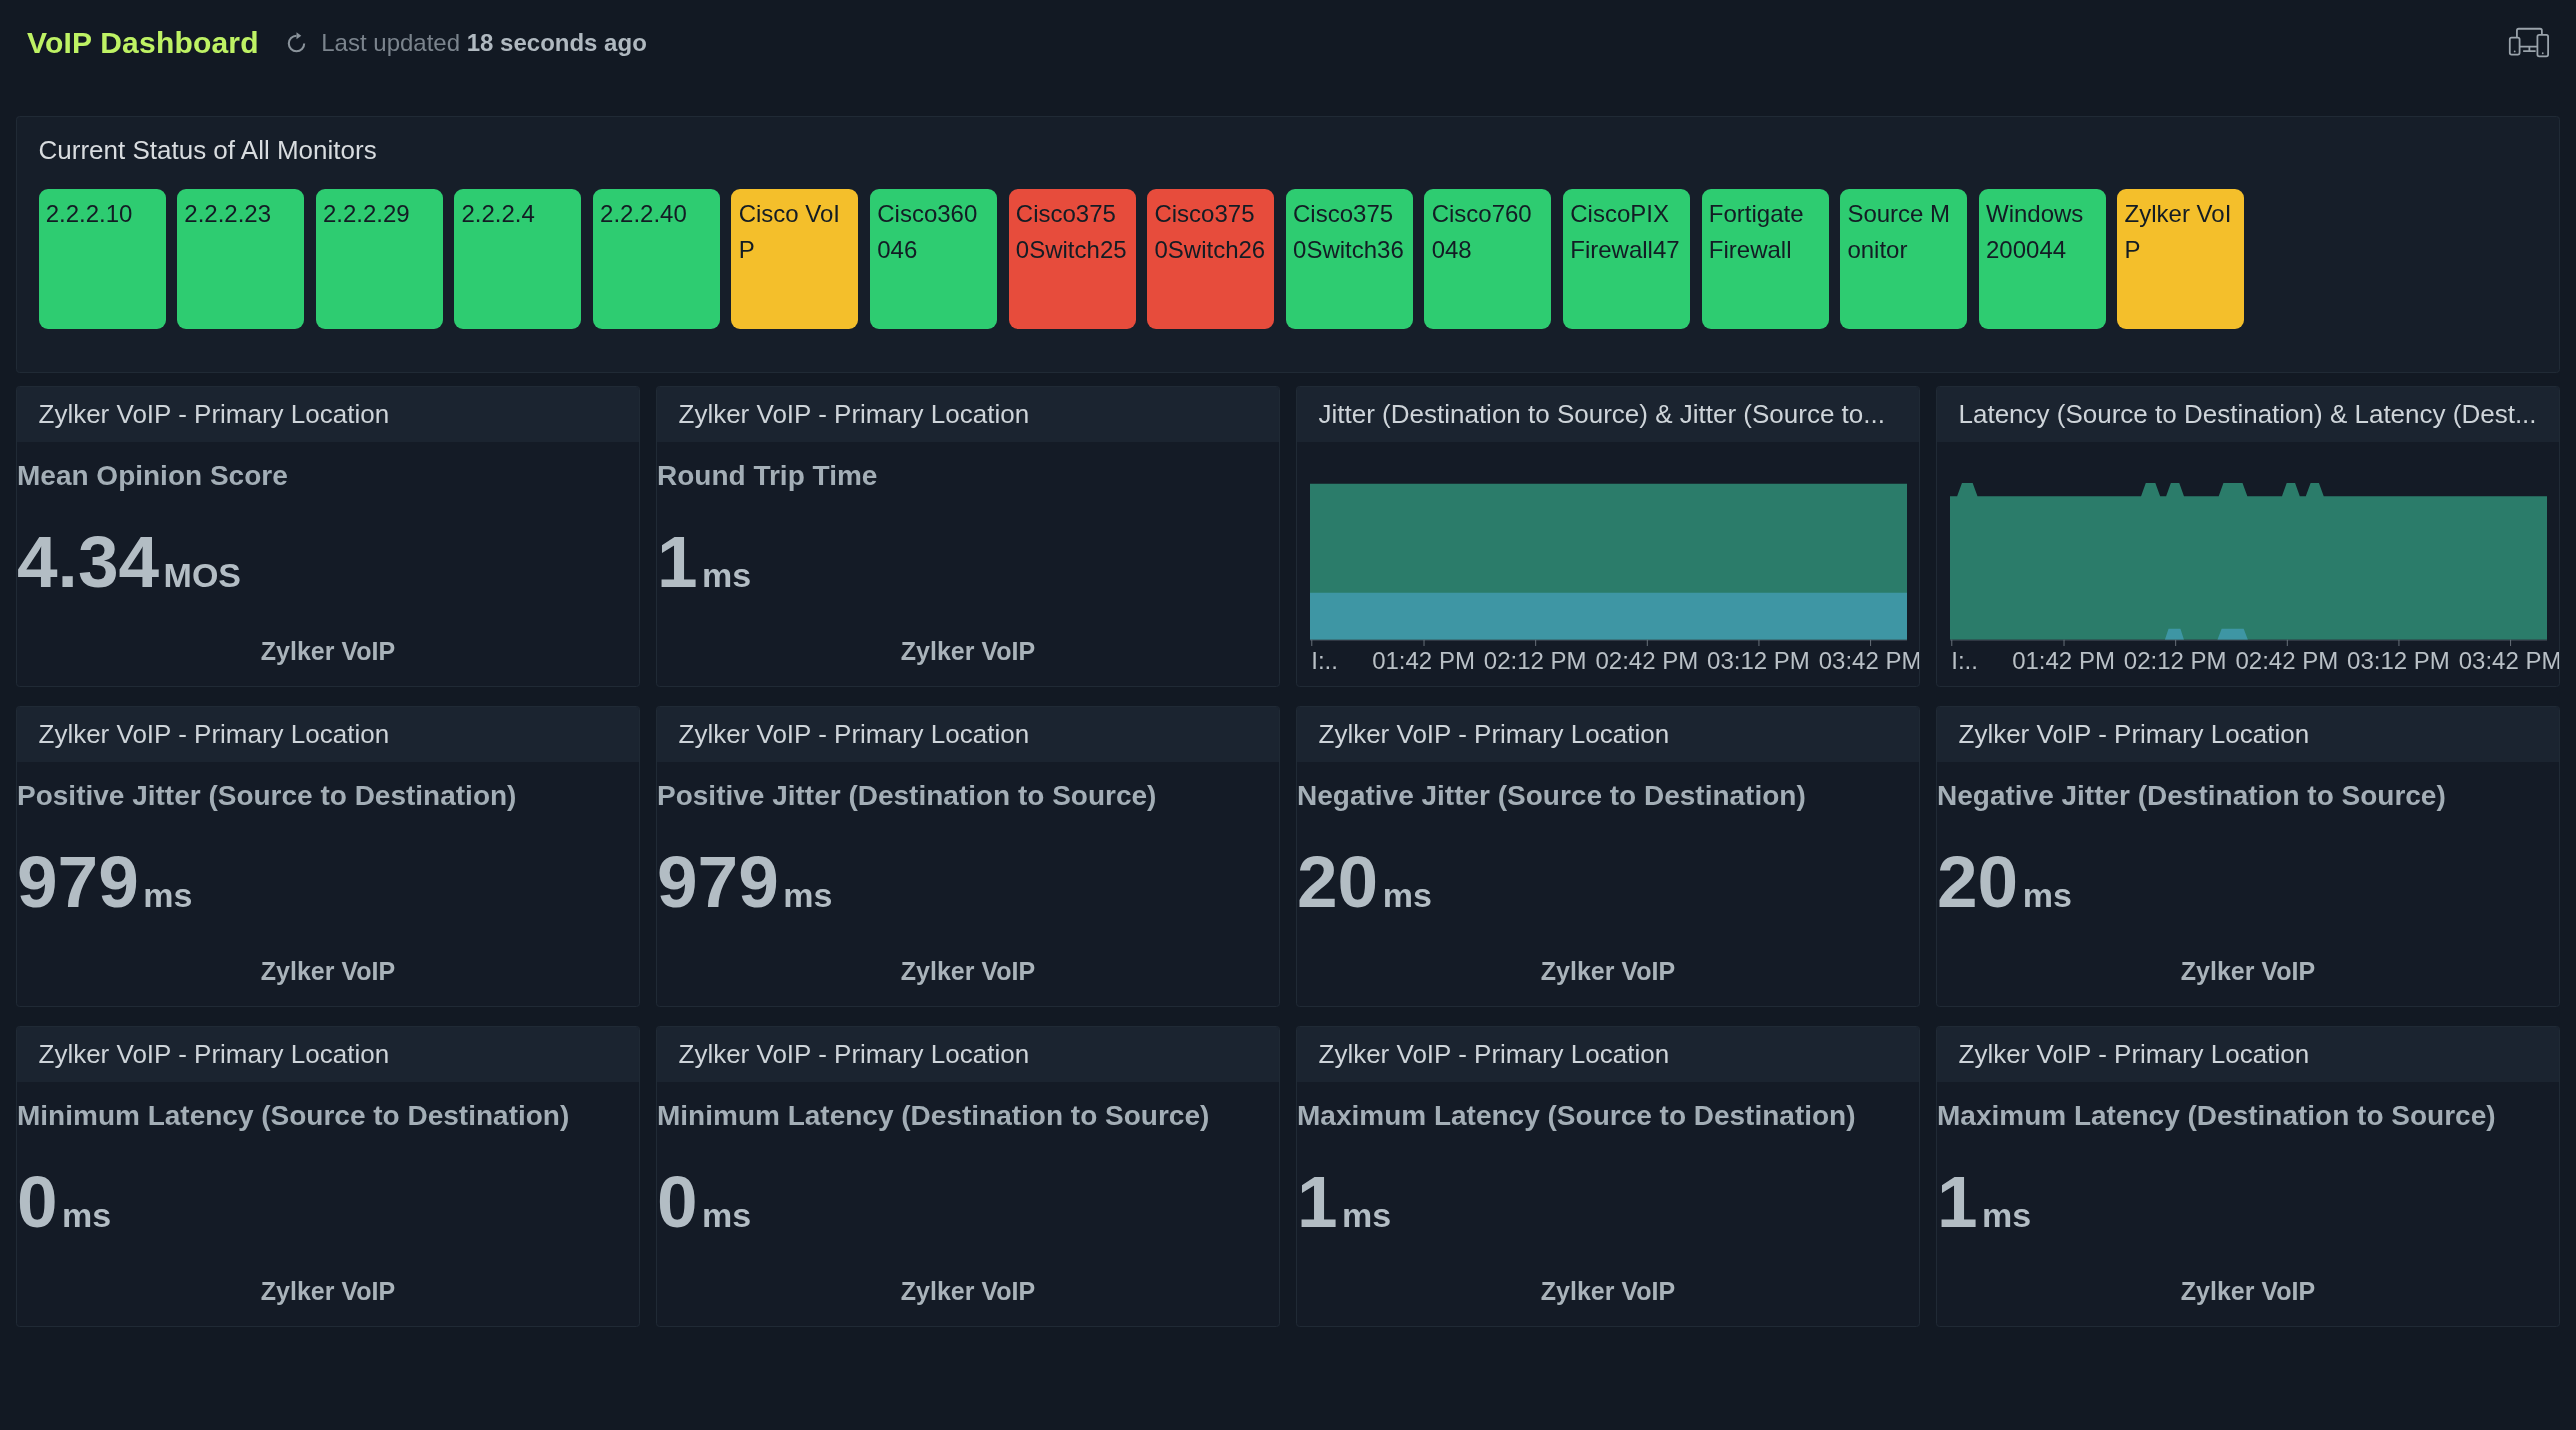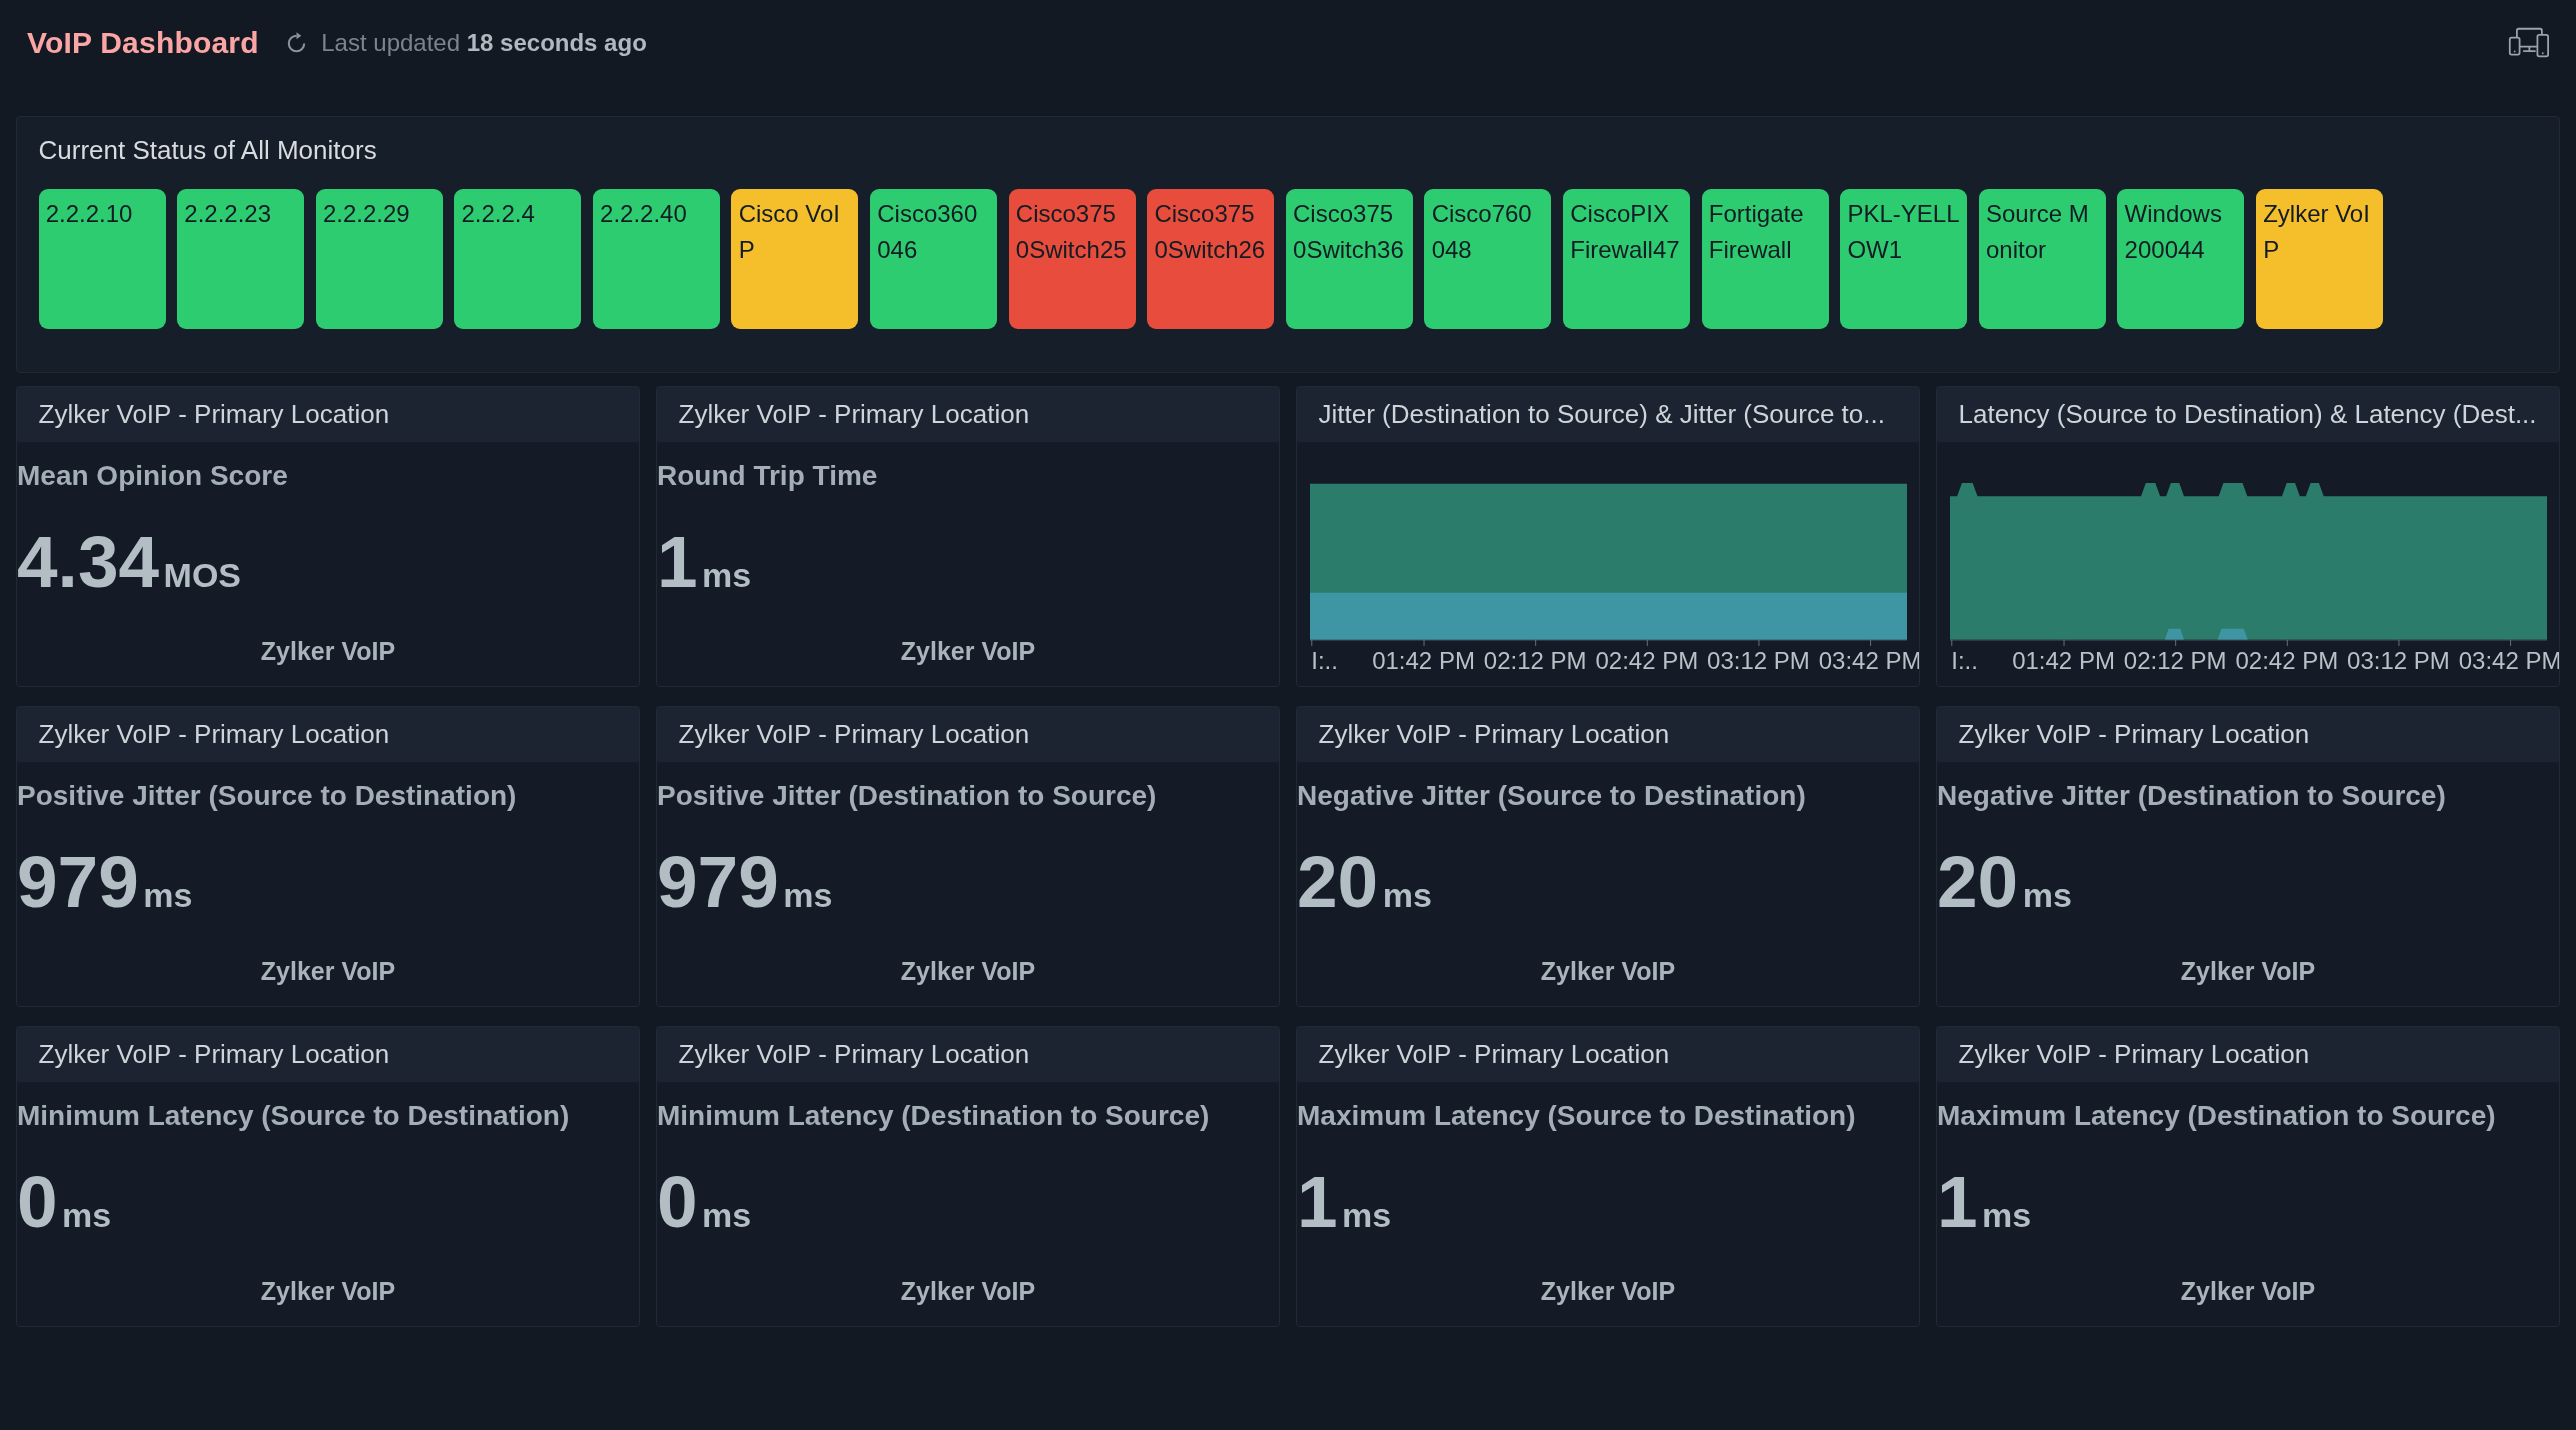--- a/index.html
+++ b/index.html
@@ -1,21 +1,21 @@
 <!DOCTYPE html>
 <html style="font-size:14.3px"><head>
 <meta charset="utf-8">
 <style>
   html{background:#121923;}
   body{margin:0;padding:0;width:2576px;height:1430px;overflow:hidden;
        background:#121923;font-family:"Liberation Sans",sans-serif;}
 
   
   .topbar{display:flex;align-items:center;height:86px;padding:0 27px;box-sizing:border-box;}
-  .topbar-title{font-size:30px;font-weight:700;color:#fca5a5;letter-spacing:0.2px;}
+  .topbar-title{font-size:30px;font-weight:700;color:#bef264;letter-spacing:0.2px;}
   .refresh-btn{margin-left:25px;display:flex;align-items:center;cursor:pointer;}
   .updated{margin-left:12.5px;font-size:24px;color:#7b848d;}
   .updated .strong{color:#b0b9c0;font-weight:700;}
   .devices-btn{margin-left:auto;display:flex;align-items:center;cursor:pointer;}
 
   
   .panel{margin:30px 16px 12.5px;height:257px;box-sizing:border-box;background:#161e29;
          border:0.9px solid #202a35;border-radius:3.6px;padding:18px 21.5px;}
   .panel-title{font-size:26px;color:#d8dcdf;}
   .tiles{display:flex;gap:11.6px;margin-top:23px;}
@@ -84,21 +84,20 @@
     <div class="tile" data-status="up"><span>2.2.2.4</span></div>
     <div class="tile" data-status="up"><span>2.2.2.40</span></div>
     <div class="tile" data-status="trouble"><span>Cisco VoIP</span></div>
     <div class="tile" data-status="up"><span>Cisco360046</span></div>
     <div class="tile" data-status="down"><span>Cisco3750Switch25</span></div>
     <div class="tile" data-status="down"><span>Cisco3750Switch26</span></div>
     <div class="tile" data-status="up"><span>Cisco3750Switch36</span></div>
     <div class="tile" data-status="up"><span>Cisco760048</span></div>
     <div class="tile" data-status="up"><span>CiscoPIXFirewall47</span></div>
     <div class="tile" data-status="up"><span>Fortigate Firewall</span></div>
-    <div class="tile" data-status="up"><span>PKL-YELLOW1</span></div>
     <div class="tile" data-status="up"><span>Source Monitor</span></div>
     <div class="tile" data-status="up"><span>Windows 200044</span></div>
     <div class="tile" data-status="trouble"><span>Zylker VoIP</span></div>
   </div>
 </div>
 
 <div class="grid">
 
   <div class="card">
     <div class="card-header">

